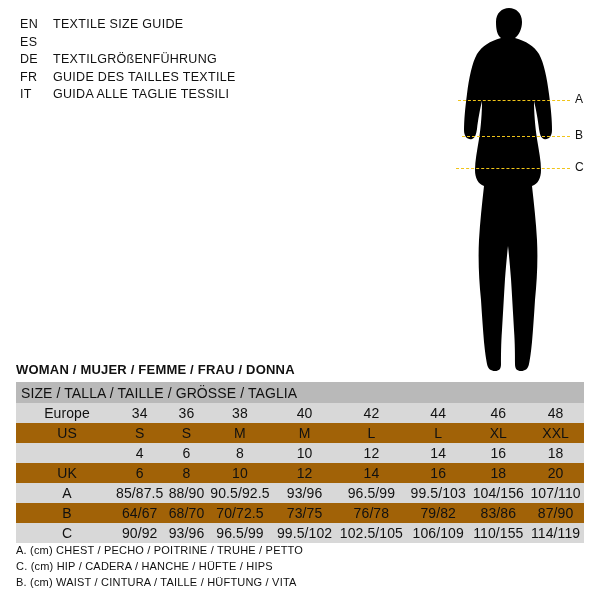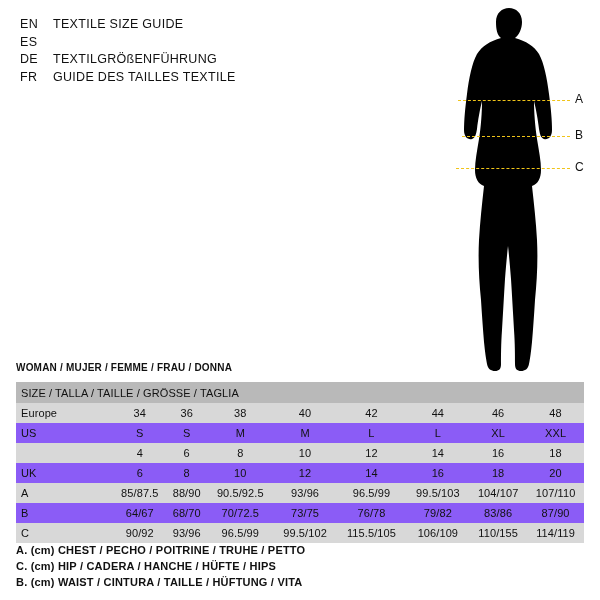--- a/index.html
+++ b/index.html
@@ -66,71 +66,71 @@
     font-size: 12px;
     color: #111;
     letter-spacing: 0.3px;
   }
 
   
   .woman-title {
     position: absolute;
     top: 362px;
     left: 16px;
-    font-size: 10px;
+    font-size: 13px;
     font-weight: bold;
     letter-spacing: 0.2px;
     color: #111;
   }
 
   table.sizes {
     position: absolute;
     top: 382px;
     left: 16px;
     width: 568px;
     border-collapse: collapse;
-    font-size: 11px;
+    font-size: 14px;
     color: #111;
   }
   table.sizes td {
     padding: 2px 0 2px 0;
     height: 16px;
     line-height: 14px;
     text-align: center;
     letter-spacing: 0.1px;
   }
   table.sizes td.rowhead {
-    text-align: left;
+    text-align: center;
     padding-left: 5px;
     width: 92px;
   }
   tr.head td {
     background: #b9b9b9;
     font-weight: normal;
     text-align: left;
     padding-left: 5px;
     height: 17px;
   }
   tr.shaded td {
     background: #d8d8d8;
   }
   tr.plain td {
-    background: #8b5cf6;
+    background: #a16207;
   }
 
   
   .notes {
     position: absolute;
     top: 542px;
     left: 16px;
     width: 560px;
   }
   .note {
     font-size: 11px;
-    font-weight: bold;
+    font-weight: normal;
     line-height: 16px;
     letter-spacing: 0.2px;
     color: #111;
   }
 </style>
 </head>
 <body>
 
 <div class="page">
 
@@ -142,20 +142,24 @@
     <div class="langrow">
       <span class="langcode">ES</span>
     </div>
     <div class="langrow">
       <span class="langcode">DE</span>
       <span class="langtext">TEXTILGRÖßENFÜHRUNG</span>
     </div>
     <div class="langrow">
       <span class="langcode">FR</span>
       <span class="langtext">GUIDE DES TAILLES TEXTILE</span>
+    </div>
+    <div class="langrow">
+      <span class="langcode">IT</span>
+      <span class="langtext">GUIDA ALLE TAGLIE TESSILI</span>
     </div>
   </div>
 
   <div class="figure">
     <svg width="165" height="365" viewBox="0 0 165 365">
       <path fill="#000000" d="
         M66,14
         C66,5 72,0 79,0
         C86,0 92,5 92,14
         C92,21 89,27 85,30
@@ -261,41 +265,41 @@
         <td>20</td>
       </tr>
       <tr class="shaded">
         <td class="rowhead">A</td>
         <td>85/87.5</td>
         <td>88/90</td>
         <td>90.5/92.5</td>
         <td>93/96</td>
         <td>96.5/99</td>
         <td>99.5/103</td>
-        <td>104/107</td>
+        <td>104/156</td>
         <td>107/110</td>
       </tr>
       <tr class="plain">
         <td class="rowhead">B</td>
         <td>64/67</td>
         <td>68/70</td>
         <td>70/72.5</td>
         <td>73/75</td>
         <td>76/78</td>
         <td>79/82</td>
         <td>83/86</td>
         <td>87/90</td>
       </tr>
       <tr class="shaded">
         <td class="rowhead">C</td>
         <td>90/92</td>
         <td>93/96</td>
         <td>96.5/99</td>
         <td>99.5/102</td>
-        <td>115.5/105</td>
+        <td>102.5/105</td>
         <td>106/109</td>
         <td>110/155</td>
         <td>114/119</td>
       </tr>
     </tbody>
   </table>
 
   <div class="notes">
     <div class="note">A. (cm) CHEST / PECHO / POITRINE / TRUHE / PETTO</div>
     <div class="note">C. (cm) HIP / CADERA / HANCHE / HÜFTE / HIPS</div>

